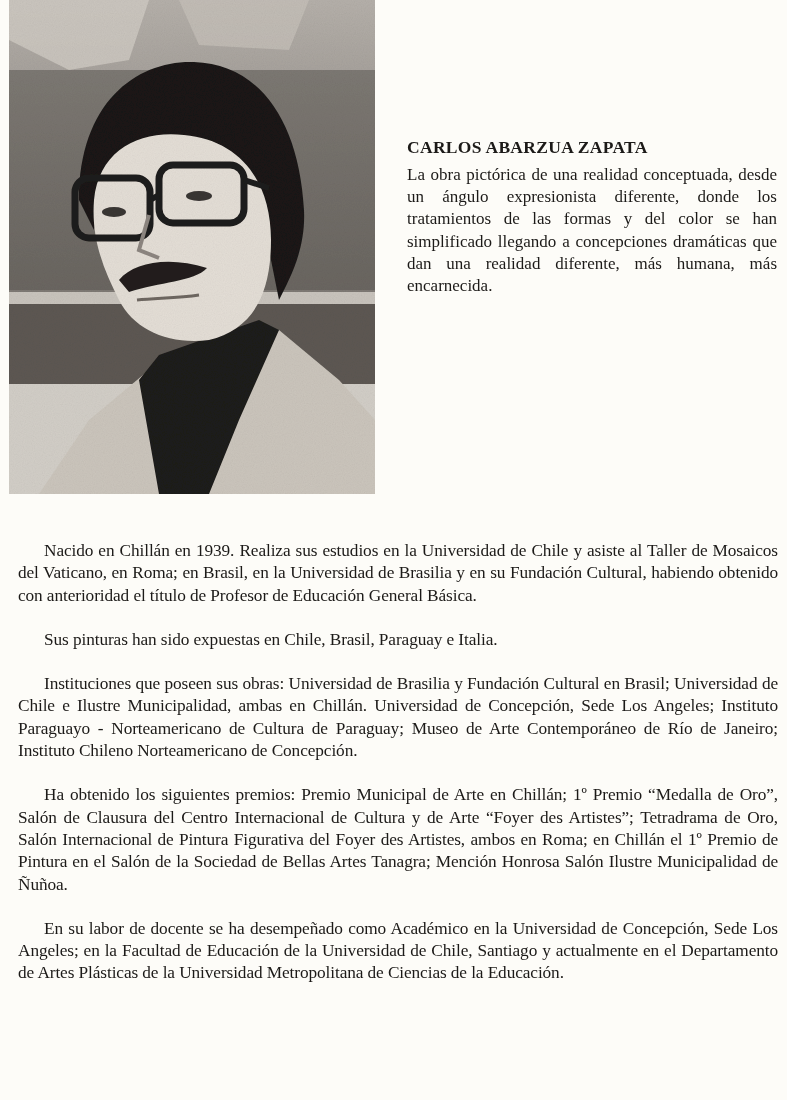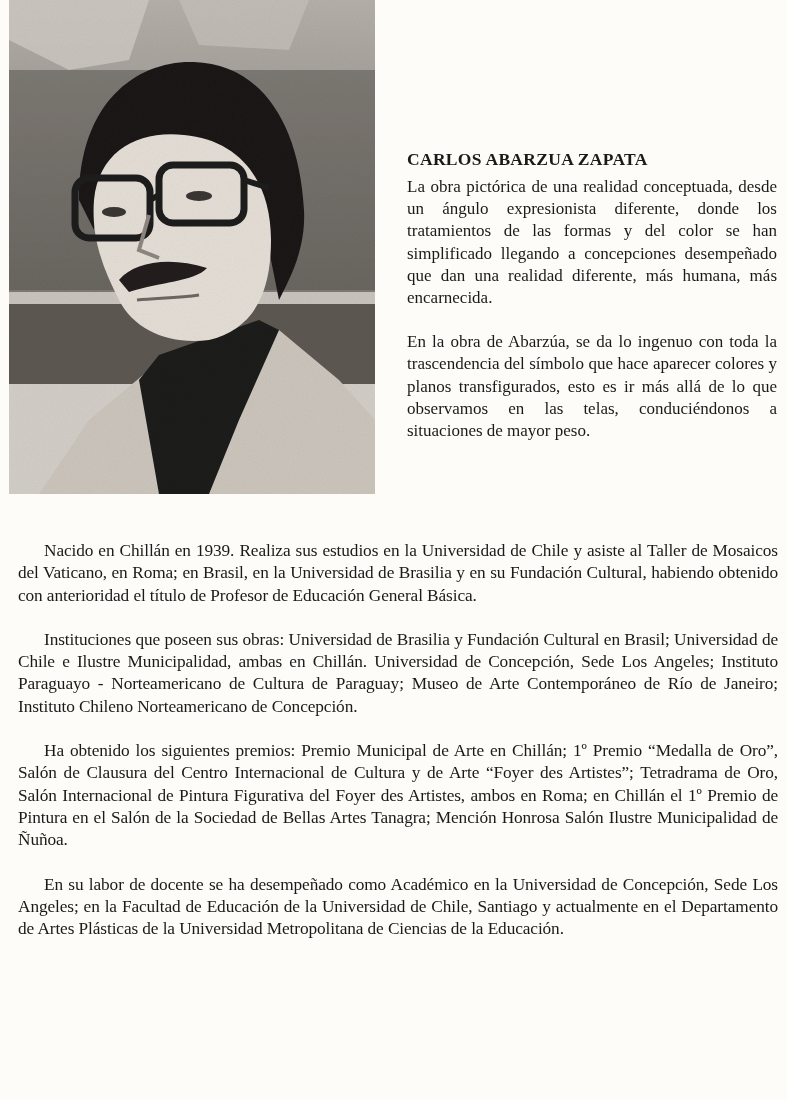--- a/index.html
+++ b/index.html
@@ -21,21 +21,21 @@
       top: 0;
       width: 366px;
       height: 494px;
       background: #6e6a66;
       overflow: hidden;
     }
     .photo svg { display: block; }
     .side {
       position: absolute;
       left: 407px;
-      top: 148px;
+      top: 136px;
       width: 370px;
     }
     .name {
       font-weight: bold;
       font-size: 17.5px;
       letter-spacing: 0.3px;
       margin: 0 0 6px 0;
       line-height: 22px;
     }
     .side p {
@@ -111,22 +111,22 @@
 
       <path d="M110 280 C125 262 160 256 198 268 C185 282 150 282 120 292 Z" fill="#221f1d"></path>
 
       <path d="M128 300 C150 298 170 298 190 295" stroke="#6e6761" stroke-width="3" fill="none"></path>
     </g>
   </svg>
 </div>
 
 <div class="side">
   <h1 class="name">CARLOS ABARZUA ZAPATA</h1>
-  <p>La obra pictórica de una realidad concep­tuada, desde un ángulo expresionista di­ferente, donde los tratamientos de las formas y del color se han simplificado llegando a concepciones desempeñado que dan una realidad diferente, más humana, más encarnecida.</p>
-  <p>En la obra de Abarzúa, se da lo ingenuo con toda la trascendencia del símbolo que hace aparecer colores y planos trans­figurados, esto es ir más allá de lo que observamos en las telas, conduciéndonos a situaciones de mayor peso.</p>
+  <p>La obra pictórica de una realidad concep­tuada, desde un ángulo expresionista di­ferente, donde los tratamientos de las formas y del color se han simplificado llegando a concepciones dramáticas que dan una realidad diferente, más humana, más encarnecida.</p>
 </div>
 
 <div class="main">
   <p>Nacido en Chillán en 1939. Realiza sus estudios en la Universidad de Chile y asiste al Taller de Mosaicos del Vaticano, en Roma; en Brasil, en la Universidad de Brasilia y en su Fundación Cultural, habiendo obtenido con anterioridad el título de Profesor de Educación General Básica.</p>
+  <p>Sus pinturas han sido expuestas en Chile, Brasil, Paraguay e Italia.</p>
   <p>Instituciones que poseen sus obras: Universidad de Brasilia y Fundación Cultural en Brasil; Universidad de Chile e Ilustre Municipalidad, ambas en Chillán. Universidad de Concepción, Sede Los Angeles; Instituto Paraguayo - Norteamericano de Cultura de Paraguay; Museo de Arte Contemporáneo de Río de Janeiro; Instituto Chileno Norteamericano de Concepción.</p>
   <p>Ha obtenido los siguientes premios: Premio Municipal de Arte en Chillán; 1º Premio “Medalla de Oro”, Salón de Clausura del Centro Internacional de Cultura y de Arte “Foyer des Artistes”; Tetradrama de Oro, Salón Internacional de Pintura Figurativa del Foyer des Artistes, ambos en Roma; en Chillán el 1º Premio de Pintura en el Salón de la Sociedad de Bellas Artes Tanagra; Mención Honrosa Salón Ilustre Munici­palidad de Ñuñoa.</p>
   <p>En su labor de docente se ha desempeñado como Académico en la Universidad de Concepción, Sede Los Angeles; en la Facultad de Educación de la Universidad de Chile, Santiago y actualmente en el Departamento de Artes Plásticas de la Universidad Metropolitana de Ciencias de la Educación.</p>
 </div>
 
 </body></html>

